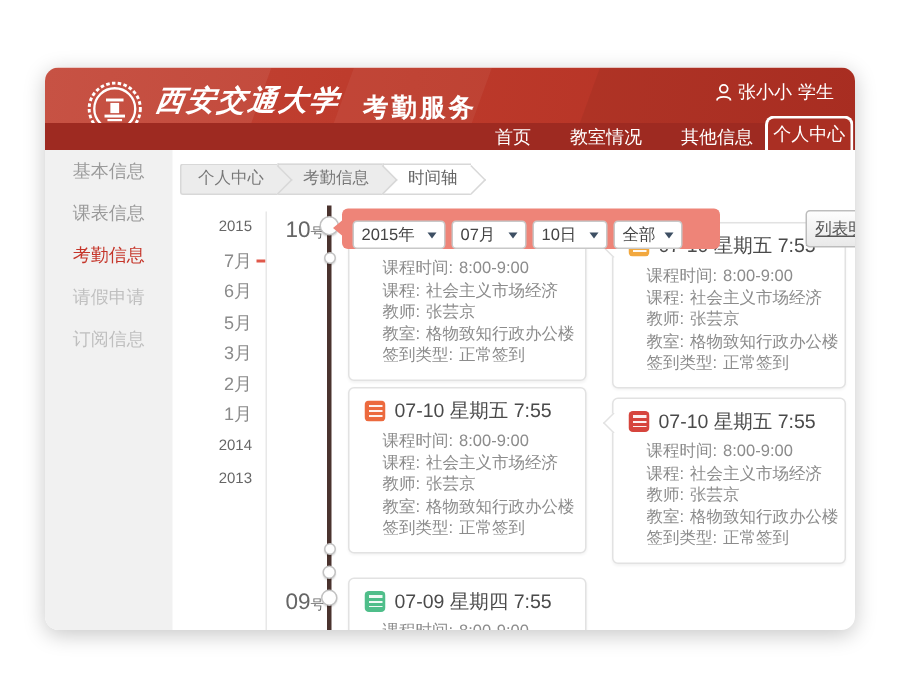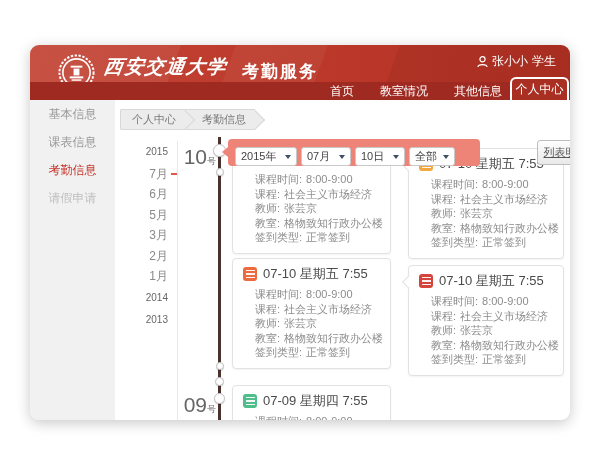--- a/index.html
+++ b/index.html
@@ -43,21 +43,21 @@
          border-top:1px solid #d8d8d8;border-right:1px solid #d8d8d8;transform:rotate(45deg);}
   .crumb.active{background:#fff;color:#666;}
 
   
   .tl-scale{position:absolute;left:92px;top:96px;width:46px;text-align:right;}
   .tl-year{font-size:10px;color:#666;height:22.5px;line-height:22.5px;cursor:pointer;}
   .tl-month{font-size:12px;color:#8a8a8a;height:20.5px;line-height:20.5px;position:relative;cursor:pointer;}
   .tl-month.current::after{content:"";position:absolute;right:-9px;top:9px;width:6px;height:2px;background:#e0584a;}
   .tl-divider{position:absolute;left:147px;top:96px;bottom:0;width:1px;background:#e8e8e8;}
   .day-label{position:absolute;left:150px;width:36px;text-align:right;color:#666;white-space:nowrap;}
-  .day-num{font-size:21px;}
+  .day-num{font-size:15px;}
   .day-suf{font-size:9px;}
   .tl-line{position:absolute;left:188px;top:92px;bottom:0;width:3px;background:#4a332e;}
   .node{position:absolute;border-radius:50%;background:#fff;border:1px solid #c2c2c2;box-shadow:0 1px 1px rgba(0,0,0,.15);box-sizing:border-box;}
   .node1{left:183px;top:99px;width:13px;height:13px;}
   .node2{left:185.5px;top:123px;width:8px;height:8px;}
   .node3{left:185.5px;top:317px;width:8px;height:8px;}
   .node4{left:185px;top:332px;width:9px;height:9px;}
   .node5{left:184px;top:348px;width:11px;height:11px;}
 
   
@@ -134,25 +134,27 @@
         <div class="nav-item">其他信息</div>
       </div>
     <div class="nav-tab">个人中心</div>
   </div>
 
   <div class="sidebar">
       <div class="side-item">基本信息</div>
       <div class="side-item">课表信息</div>
       <div class="side-item active">考勤信息</div>
       <div class="side-item disabled">请假申请</div>
+      <div class="side-item disabled">订阅信息</div>
     </div>
 
   <div class="crumbs">
       <div class="crumb" style="z-index: 3;">个人中心</div>
       <div class="crumb" style="z-index: 2;">考勤信息</div>
+      <div class="crumb active" style="z-index: 1;">时间轴</div>
     </div>
 
   <div class="tl-scale">
       <div class="tl-year">2015</div>
       <div class="tl-month current">7月</div>
       <div class="tl-month">6月</div>
       <div class="tl-month">5月</div>
       <div class="tl-month">3月</div>
       <div class="tl-month">2月</div>
       <div class="tl-month">1月</div>

